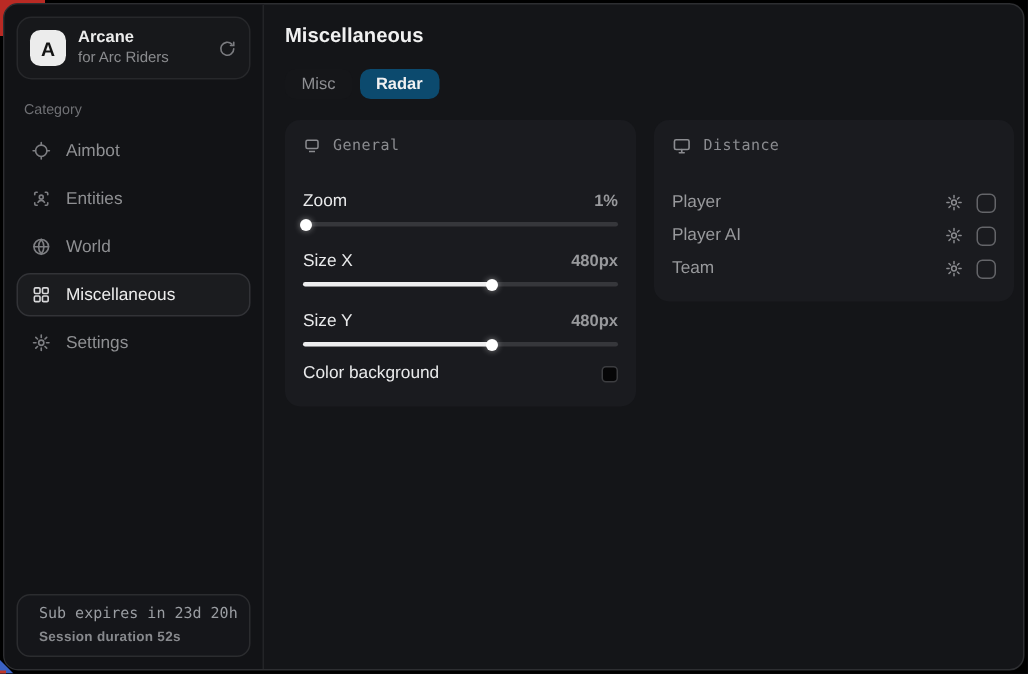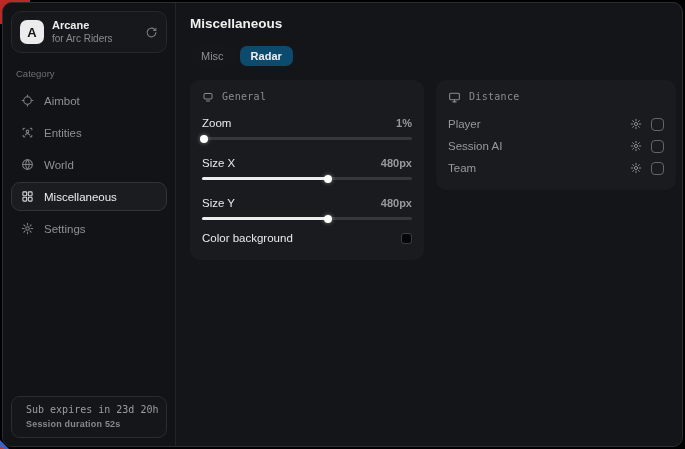--- a/index.html
+++ b/index.html
@@ -45,23 +45,23 @@
   .main { flex:1; padding:13px 14px; }
   .page-title { font-size:13.5px; font-weight:bold; color:#f0f0f0; margin-bottom:15px; }
   .tabs { display:flex; gap:5px; margin-bottom:14px; }
   .tab { padding:4px 11px; border-radius:7px; font-size:11px; color:#8e8f93; background:#151619; }
   .tab.active { background:#0c4a6e; color:#f0f0f1; font-weight:bold; }
 
   .panels { display:flex; gap:12px; align-items:flex-start; }
   .panel { background:#1a1b1f; border-radius:10px; padding:9px 12px 11px; }
   .panel-general { width:234px; }
   .panel-entities { width:240px; }
-  .panel-head { display:flex; gap:8px; color:#8b8c90;
+  .panel-head { display:flex; align-items:center; gap:8px; color:#8b8c90;
     font-family:"DejaVu Sans Mono", monospace; font-size:10px; letter-spacing:.3px;
-    margin:2px 0 9px; }
+    margin:2px 0 20px; }
   .panel-head .icon { display:flex; color:#8b8c90; }
 
   .row { display:flex; align-items:center; justify-content:space-between; min-height:22px; }
   .lbl { font-size:11.5px; }
   .lbl.dim { color:#98999c; }
   .lbl.bright { color:#e9eaeb; font-weight:normal; }
   .val { font-size:11px; color:#98999c; font-weight:bold; }
   .right-controls { display:flex; align-items:center; gap:9px; }
 
   .checkbox { width:13px; height:13px; border:1.5px solid #646569; border-radius:4px; background:transparent; }
@@ -248,21 +248,21 @@
                 <svg width="12" height="12" viewBox="0 0 24 24" fill="none" stroke="currentColor" stroke-width="2" stroke-linecap="round">
                   <circle cx="12" cy="12" r="3.2"></circle>
                     <path d="M12 2.5v3M12 18.5v3M2.5 12h3M18.5 12h3M5.3 5.3l2.1 2.1M16.6 16.6l2.1 2.1M18.7 5.3l-2.1 2.1M7.4 16.6l-2.1 2.1"></path>
                 </svg>
               </span>
               <span class="checkbox"></span>
             </span>
           </div>
 
           <div class="row">
-            <span class="lbl dim">Session AI</span>
+            <span class="lbl dim">Player AI</span>
             <span class="right-controls">
               <span class="gear-btn">
                 <svg width="12" height="12" viewBox="0 0 24 24" fill="none" stroke="currentColor" stroke-width="2" stroke-linecap="round">
                   <circle cx="12" cy="12" r="3.2"></circle>
                     <path d="M12 2.5v3M12 18.5v3M2.5 12h3M18.5 12h3M5.3 5.3l2.1 2.1M16.6 16.6l2.1 2.1M18.7 5.3l-2.1 2.1M7.4 16.6l-2.1 2.1"></path>
                 </svg>
               </span>
               <span class="checkbox"></span>
             </span>
           </div>

